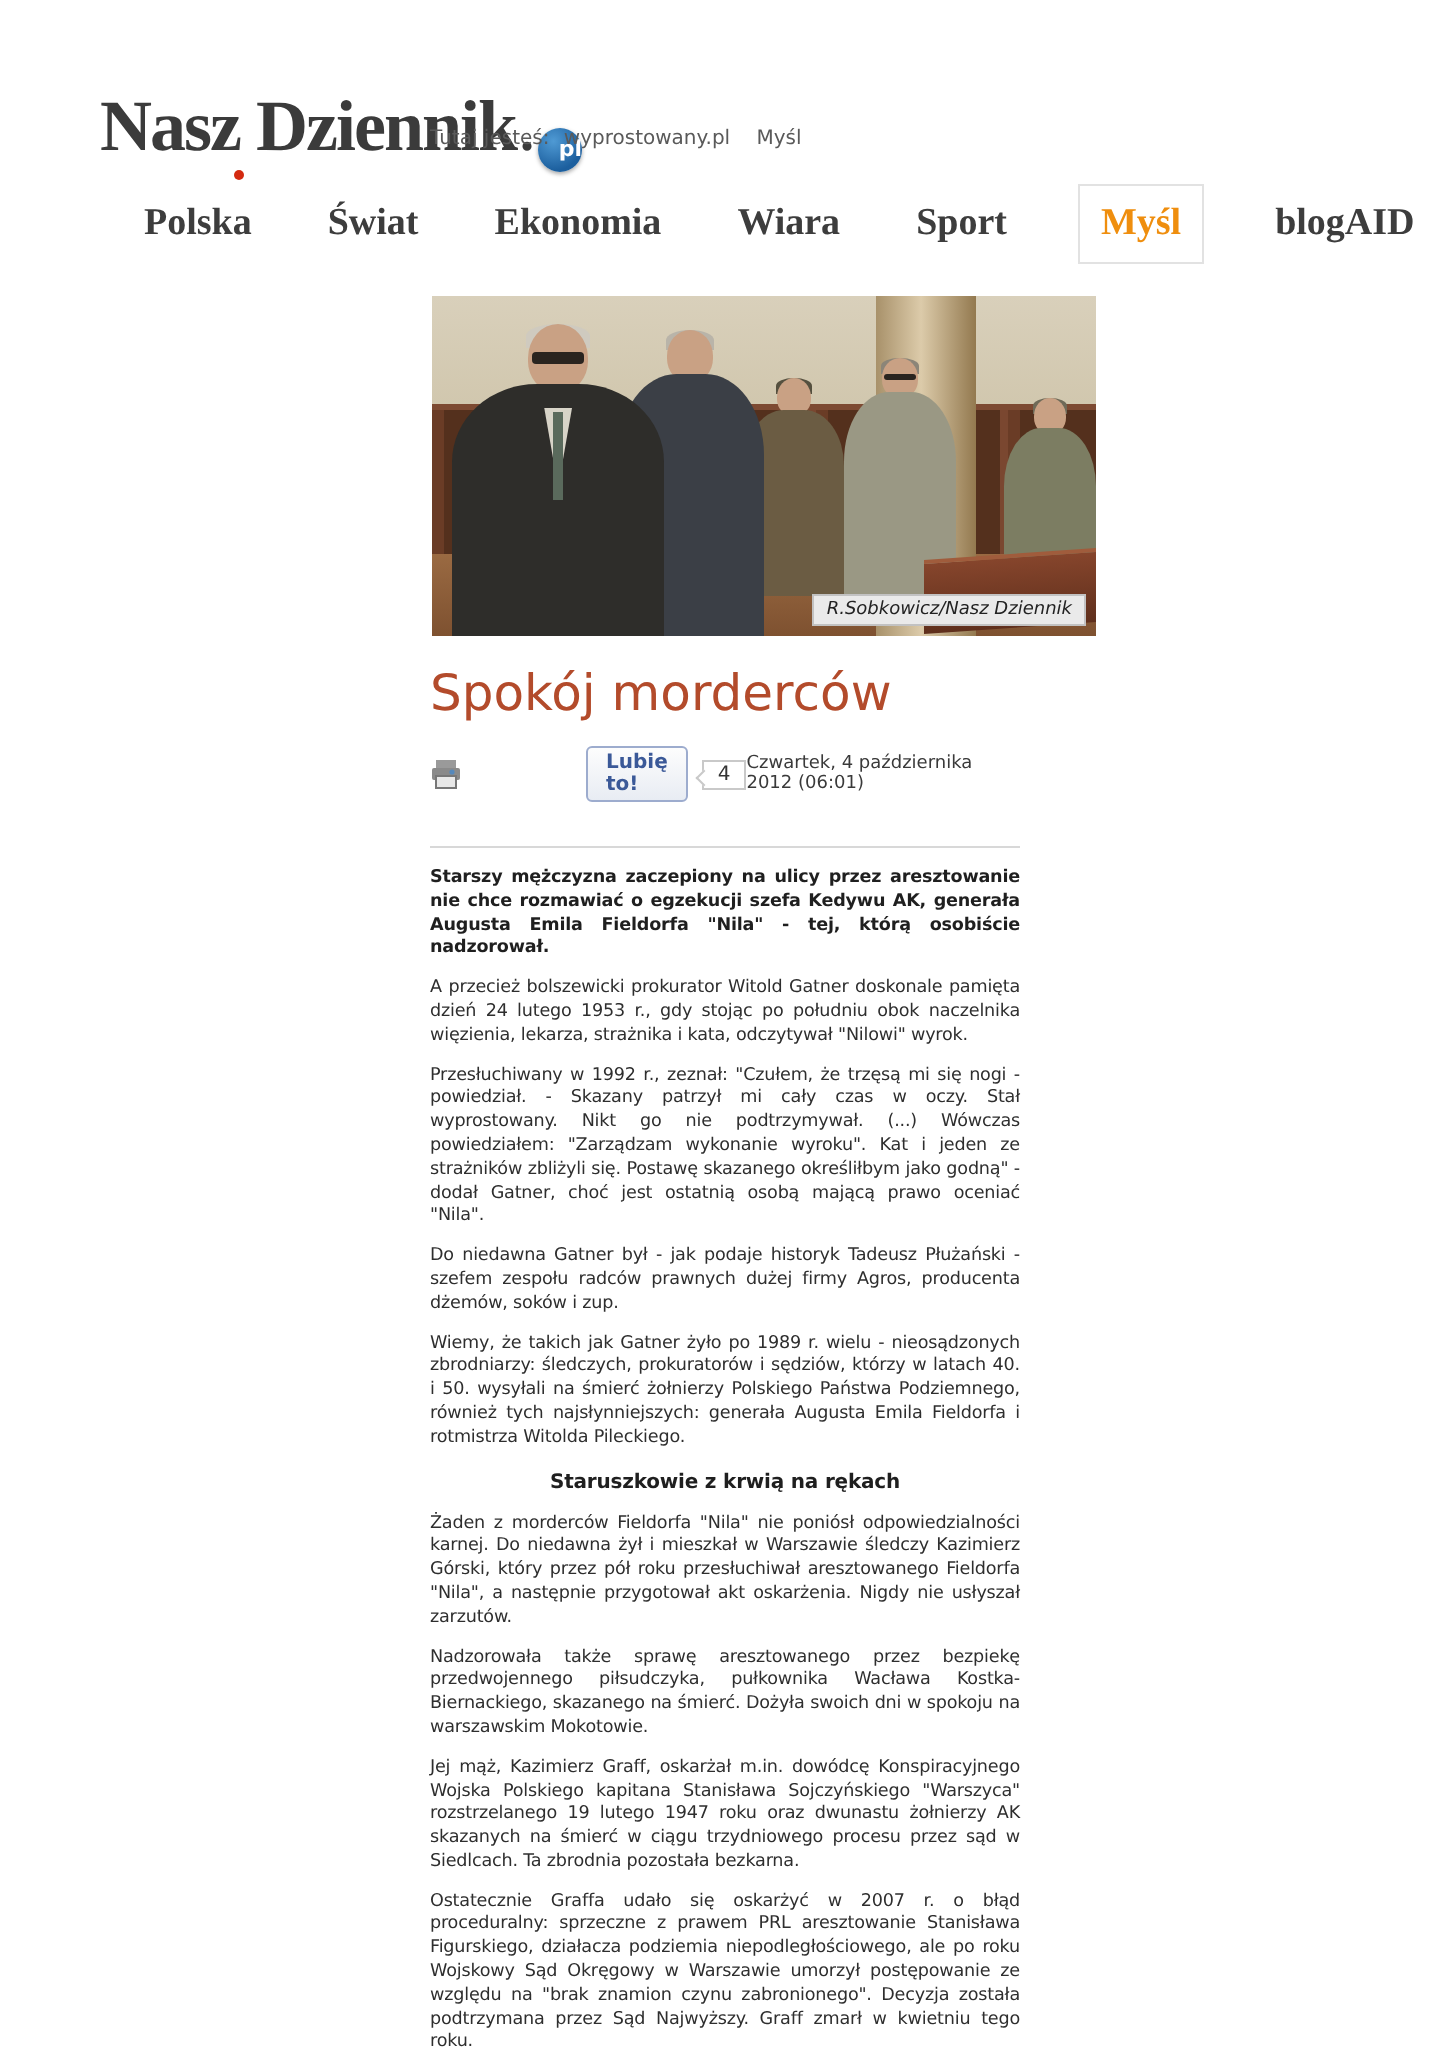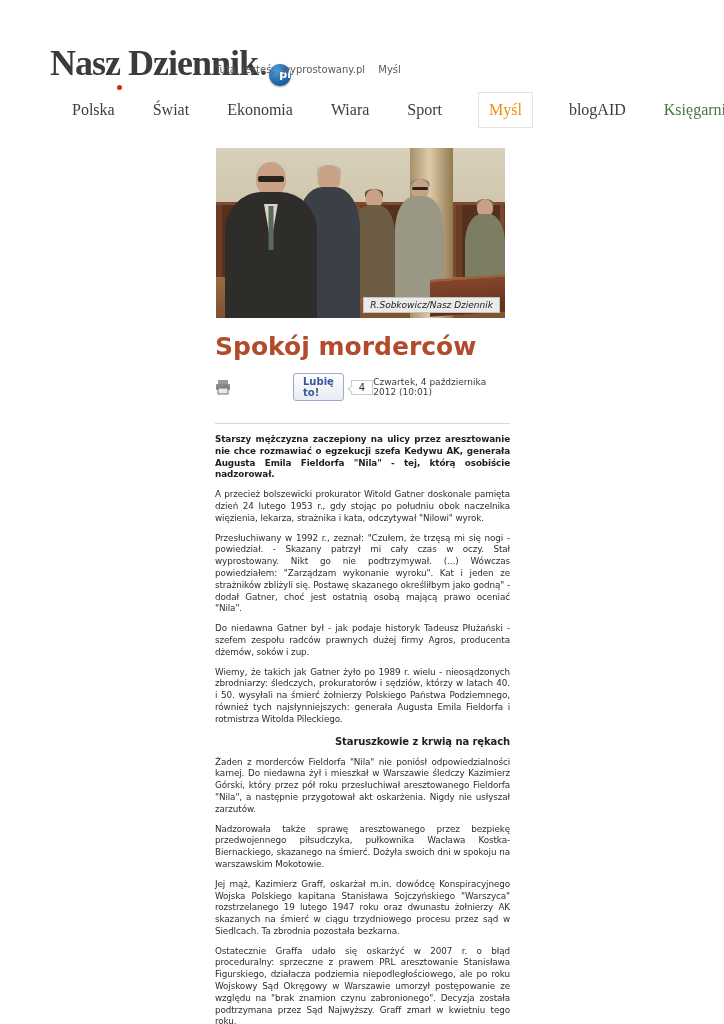--- a/index.html
+++ b/index.html
@@ -15,30 +15,30 @@
   .logo-pl { display:inline-block; width:22px; height:22px; margin-left:2px; border-radius:50%;
              background:radial-gradient(circle at 35% 30%, #4f9ad4, #1c5f9e 70%);
              color:#fff; font-size:11px; font-weight:bold; text-align:right; line-height:22px;
              position:relative; top:3px; box-shadow:0 1px 2px rgba(0,0,0,.35); }
   .breadcrumb { position:absolute; left:215px; top:64px; font-size:10px; color:#5a5a5a; }
   .breadcrumb a { color:#5a5a5a; text-decoration:none; margin-left:4px; cursor:pointer; }
   .breadcrumb a.section { margin-left:10px; }
 
   
   .nav { position:absolute; left:70px; top:92px; display:flex; align-items:center; }
-  .nav a { font-family:"Liberation Serif", serif; font-size:16px; color:#3d3d3d; text-decoration:none;
-           margin-right:34px; padding:8px 2px; cursor:pointer; }
+  .nav a { font-family:"Liberation Serif", serif; font-size:19px; color:#3d3d3d; text-decoration:none;
+           margin-right:34px; padding:8px 2px; cursor:pointer;font-weight:bold; }
   .nav a.active { color:#ef8e0e; border:1px solid #e2e2e2; background:#fff; padding:8px 10px; }
   .nav a.green { color:#45793f; margin-right:0; }
 
   
   .main { position:absolute; left:215px; top:148px; width:295px; }
 
   
-  .photo { position:relative; width:289px; height:170px; overflow:hidden;
+  .photo { position:relative; width:332px; height:170px; overflow:hidden;
            background:linear-gradient(#d9d0bb, #cfc5ab 40%, #c0ab85); margin-left:1px; }
   .wainscot { position:absolute; left:0; top:32%; width:100%; height:46%;
               background:repeating-linear-gradient(90deg,#6a3c26 0 6px,#54301d 6px 44px,#7a4730 44px 48px);
               border-top:3px solid #7d4a32; }
   .floor { position:absolute; left:0; bottom:0; width:100%; height:24%;
            background:linear-gradient(#9a6a42,#7e5130); }
   .pillar { position:absolute; left:67%; top:0; width:15%; height:100%;
             background:linear-gradient(90deg,#a8916a,#dccbaa 45%,#93794f); }
   .bench { position:absolute; background:linear-gradient(#86452c,#5f2f1c); border-top:2px solid #a05c3c; }
   .bench.b1 { left:38%; bottom:14%; width:34%; height:16%; transform:skewY(6deg); }
@@ -47,39 +47,39 @@
   .fig { position:absolute; }
   .fig .head { position:absolute; left:50%; transform:translateX(-50%); top:0; border-radius:50% 50% 45% 45%; background:#c9a184; }
   .fig .hair { position:absolute; left:50%; transform:translateX(-50%); border-radius:50% 50% 0 0; }
   .fig .body { position:absolute; left:0; right:0; bottom:0; border-radius:40% 40% 0 0/30% 30% 0 0; }
   .fig .glasses { position:absolute; left:50%; transform:translateX(-50%); background:#2a241f; border-radius:2px; }
 
   .caption { position:absolute; right:5px; bottom:5px; background:#eaeaea; border:1px solid #c2c2c2;
              color:#222; font-size:9px; font-style:italic; padding:2px 6px; }
 
   
-  .title { margin-top:14px; font-size:25px; font-weight:bold; color:#b34b2b; letter-spacing:0; }
+  .title { margin-top:14px; font-size:25px; font-weight:normal; color:#b34b2b; letter-spacing:0; }
   .toolbar { margin-top:12px; display:flex; align-items:center; padding-bottom:22px; border-bottom:1px solid #d8d8d8; }
   .print { cursor:pointer; display:inline-flex; }
   .fb { display:flex; align-items:center; margin-left:62px; }
   .like-btn { border:1px solid #9dacce; border-radius:3px; background:linear-gradient(#fdfdfd,#e8ecf3);
               color:#3b5998; font-size:10px; font-weight:bold; padding:2px 9px; cursor:pointer; }
   .like-count { position:relative; border:1px solid #c9c9c9; background:#fff; color:#333;
                 font-size:10px; padding:1px 7px; margin-left:7px; }
   .like-count::before { content:""; position:absolute; left:-3px; top:5px; width:5px; height:5px;
                         background:#fff; border-left:1px solid #c9c9c9; border-bottom:1px solid #c9c9c9;
                         transform:rotate(45deg); }
   .date { margin-left:auto; font-size:9px; color:#3a3a3a; }
 
   
   .article { margin-top:10px; font-size:8.8px; line-height:11.8px; letter-spacing:-0.1px;
              color:#2e2e2e; text-align:justify; }
   .article p { margin-bottom:8px; }
   .article p.lead { font-weight:bold; color:#1f1f1f; }
-  .article h2 { font-size:10px; line-height:12px; color:#1f1f1f; margin:10px 0 9px; text-align:right; }
+  .article h2 { font-size:10px; line-height:12px; color:#1f1f1f; margin:10px 0 9px; text-align:center; }
 </style>
 </head>
 <body>
 
 <div class="page">
 
   <div class="logo">
     <span class="logo-text">Nasz Dziennik</span>
     <span class="logo-reddot"></span>
     <span class="logo-period">.</span>
@@ -159,21 +159,21 @@
           <rect x="3" y="0" width="10" height="4" fill="#9a9a9a"></rect>
           <rect x="1" y="4" width="14" height="6" rx="1" fill="#8a8a8a"></rect>
           <rect x="3" y="8" width="10" height="6" fill="#e8e8e8" stroke="#777" stroke-width="1"></rect>
           <circle cx="11" cy="6" r="1.3" fill="#5588bb"></circle>
         </svg>
       </span>
       <span class="fb">
         <span class="like-btn">Lubię to!</span>
         <span class="like-count">4</span>
       </span>
-      <span class="date">Czwartek, 4 października 2012 (10:01)</span>
+      <span class="date">Czwartek, 4 października 2012 (06:01)</span>
     </div>
 
     <div class="article">
       <p class="lead">Starszy mężczyzna zaczepiony na ulicy przez aresztowanie nie chce rozmawiać o egzekucji szefa Kedywu AK, generała Augusta Emila Fieldorfa "Nila" - tej, którą osobiście nadzorował.</p>
       <p>A przecież bolszewicki prokurator Witold Gatner doskonale pamięta dzień 24 lutego 1953 r., gdy stojąc po południu obok naczelnika więzienia, lekarza, strażnika i kata, odczytywał "Nilowi" wyrok.</p>
       <p>Przesłuchiwany w 1992 r., zeznał: "Czułem, że trzęsą mi się nogi - powiedział. - Skazany patrzył mi cały czas w oczy. Stał wyprostowany. Nikt go nie podtrzymywał. (...) Wówczas powiedziałem: "Zarządzam wykonanie wyroku". Kat i jeden ze strażników zbliżyli się. Postawę skazanego określiłbym jako godną" - dodał Gatner, choć jest ostatnią osobą mającą prawo oceniać "Nila".</p>
       <p>Do niedawna Gatner był - jak podaje historyk Tadeusz Płużański - szefem zespołu radców prawnych dużej firmy Agros, producenta dżemów, soków i zup.</p>
       <p>Wiemy, że takich jak Gatner żyło po 1989 r. wielu - nieosądzonych zbrodniarzy: śledczych, prokuratorów i sędziów, którzy w latach 40. i 50. wysyłali na śmierć żołnierzy Polskiego Państwa Podziemnego, również tych najsłynniejszych: generała Augusta Emila Fieldorfa i rotmistrza Witolda Pileckiego.</p>
       <h2>Staruszkowie z krwią na rękach</h2>
       <p>Żaden z morderców Fieldorfa "Nila" nie poniósł odpowiedzialności karnej. Do niedawna żył i mieszkał w Warszawie śledczy Kazimierz Górski, który przez pół roku przesłuchiwał aresztowanego Fieldorfa "Nila", a następnie przygotował akt oskarżenia. Nigdy nie usłyszał zarzutów.</p>

